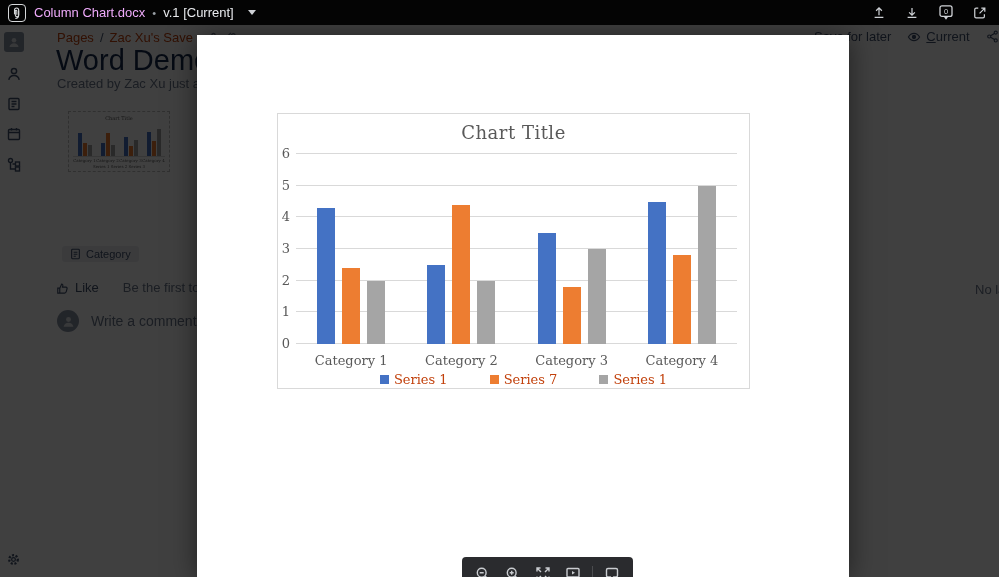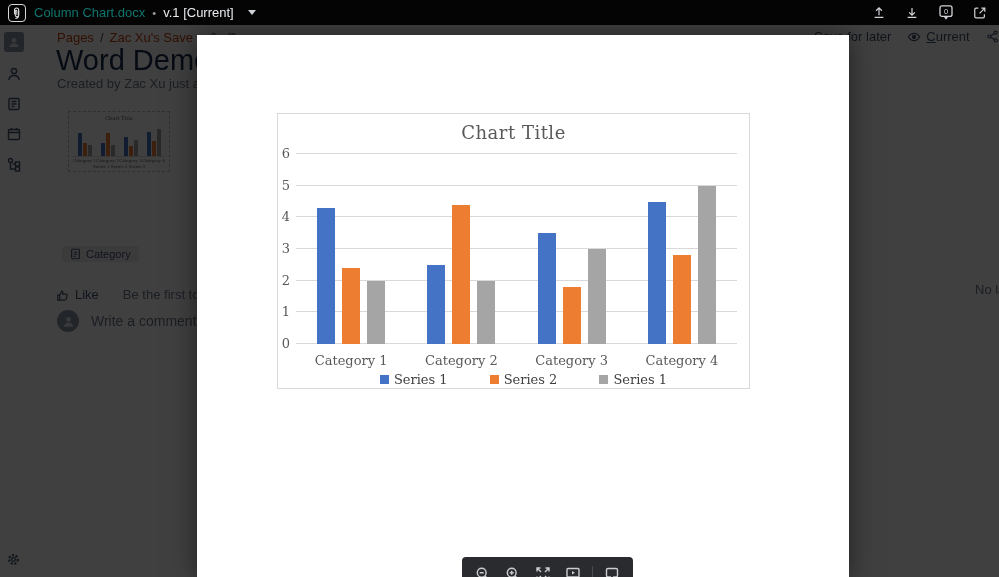--- a/index.html
+++ b/index.html
@@ -34,35 +34,35 @@
   .mini-title{font-size:5px;color:#595959;text-align:center;}
   .mini-plot{display:flex;align-items:flex-end;height:33px;margin-top:2px;border-bottom:1px solid #d9d9d9;}
   .mini-group{flex:1;display:flex;align-items:flex-end;justify-content:center;gap:1px;}
   .mini-bar{width:4px;}
   .mini-cats{display:flex;margin-top:1px;}
   .mini-cat{flex:1;text-align:center;font-size:4px;color:#595959;white-space:nowrap;overflow:hidden;}
   .mini-legend{font-size:4px;color:#595959;text-align:center;margin-top:1px;}
   
   .bg-docbadge{position:absolute;left:62px;top:246px;display:flex;align-items:center;gap:5px;
     background:#EBECF0;border-radius:3px;padding:2px 8px;font-size:11px;color:#42526E;}
-  .bg-likerow{position:absolute;left:56px;top:287px;display:flex;align-items:center;font-size:13px;}
+  .bg-likerow{position:absolute;left:56px;top:280px;display:flex;align-items:center;font-size:13px;}
   .bg-like{display:flex;align-items:center;gap:5px;color:#42526E;}
   .bg-likehint{margin-left:24px;color:#6B778C;}
   .bg-commentrow{position:absolute;left:57px;top:310px;display:flex;align-items:center;gap:12px;}
   .bg-comment-avatar{width:22px;height:22px;border-radius:50%;background:#8993a4;
     display:flex;align-items:center;justify-content:center;color:#dfe1e6;}
   .bg-commentbox{font-size:14px;color:#6B778C;}
   
   .overlay{position:absolute;inset:0;background:rgba(0,0,0,0.75);z-index:2;}
   
   .topbar{position:absolute;top:0;left:0;right:0;height:25px;background:#040404;z-index:5;
     display:flex;align-items:center;color:#fff;}
   .tb-fileicon{width:16px;height:16px;border:1.4px solid #d6d8da;border-radius:4px;margin-left:8px;
     display:flex;align-items:center;justify-content:center;color:#d6d8da;flex:none;}
-  .tb-name{margin-left:8px;font-size:13px;color:#0f766e;}
+  .tb-name{margin-left:8px;font-size:13px;color:#f0abfc;}
   .tb-dot{margin:0 7px;font-size:11px;color:#9aa0a6;}
   .tb-version{font-size:13px;color:#e8eaed;display:flex;align-items:center;gap:14px;}
   .tb-caret{width:0;height:0;border-left:4px solid transparent;border-right:4px solid transparent;
     border-top:5px solid #cfd2d6;}
   .tb-right{margin-left:auto;display:flex;align-items:center;gap:19px;margin-right:12px;color:#cfd2d6;}
   .tb-btn{display:flex;align-items:center;justify-content:center;cursor:pointer;}
   
   .page{position:absolute;left:197px;top:35px;width:652px;bottom:0;background:#fff;z-index:3;
     box-shadow:0 2px 26px rgba(0,0,0,0.5);}
   .chart-box{position:absolute;left:80px;top:78px;width:473px;height:276px;
@@ -74,21 +74,21 @@
   .gridline{position:absolute;left:0;right:0;height:1px;background:#D9D9D9;}
   .bar-group{flex:1;height:100%;display:flex;align-items:flex-end;justify-content:center;gap:7px;
     position:relative;z-index:1;}
   .bar{width:18px;}
   .chart-y-axis{position:absolute;left:0;top:40px;height:190px;width:12px;}
   .ytick{position:absolute;right:0;text-align:right;font-size:13px;color:#595959;line-height:15px;}
   .chart-categories{position:absolute;left:18px;right:12px;top:239px;display:flex;}
   .cat-label{flex:1;text-align:center;font-size:13px;color:#595959;}
   .chart-legend{position:absolute;left:0;right:0;top:258px;display:flex;justify-content:center;
     gap:22px;align-items:center;}
-  .legend-item{display:flex;align-items:center;gap:5px;font-size:13px;color:#404040;margin-left:20px;}
+  .legend-item{display:flex;align-items:center;gap:5px;font-size:13px;color:#c2410c;margin-left:20px;}
   .swatch{width:9px;height:9px;display:inline-block;flex:none;}
   
   .viewer-toolbar{position:absolute;left:462px;top:557px;z-index:4;height:34px;
     background:rgba(33,34,37,0.96);border-radius:4px;display:flex;align-items:center;
     padding:0 6px;color:#c9ccd0;}
   .vt-btn{display:flex;align-items:center;justify-content:center;padding:4px 7px;cursor:pointer;}
   .vt-sep{width:1px;height:16px;background:#4b4c4f;margin:0 4px;}
   svg{display:block;}
 </style>
 </head>
@@ -330,21 +330,21 @@
         <div class="cat-label">Category 3</div>
         <div class="cat-label">Category 4</div>
       </div>
     <div class="chart-legend">
         <div class="legend-item">
           <div class="swatch" style="background: rgb(68, 114, 196);"></div>
           <div class="" style="display: inline;">Series 1</div>
         </div>
         <div class="legend-item">
           <div class="swatch" style="background: rgb(237, 125, 49);"></div>
-          <div class="" style="display: inline;">Series 2</div>
+          <div class="" style="display: inline;">Series 7</div>
         </div>
         <div class="legend-item">
           <div class="swatch" style="background: rgb(165, 165, 165);"></div>
           <div class="" style="display: inline;">Series 1</div>
         </div>
       </div>
   </div>
 </div>
 
 <div class="viewer-toolbar">

